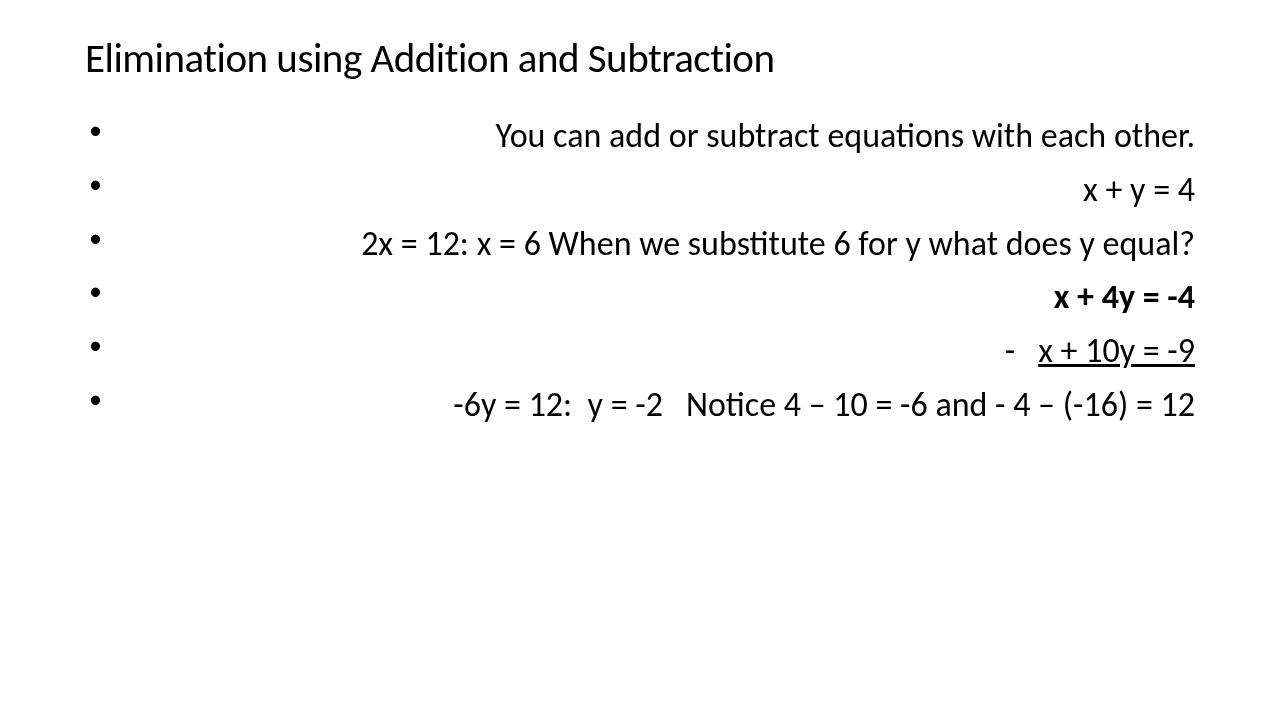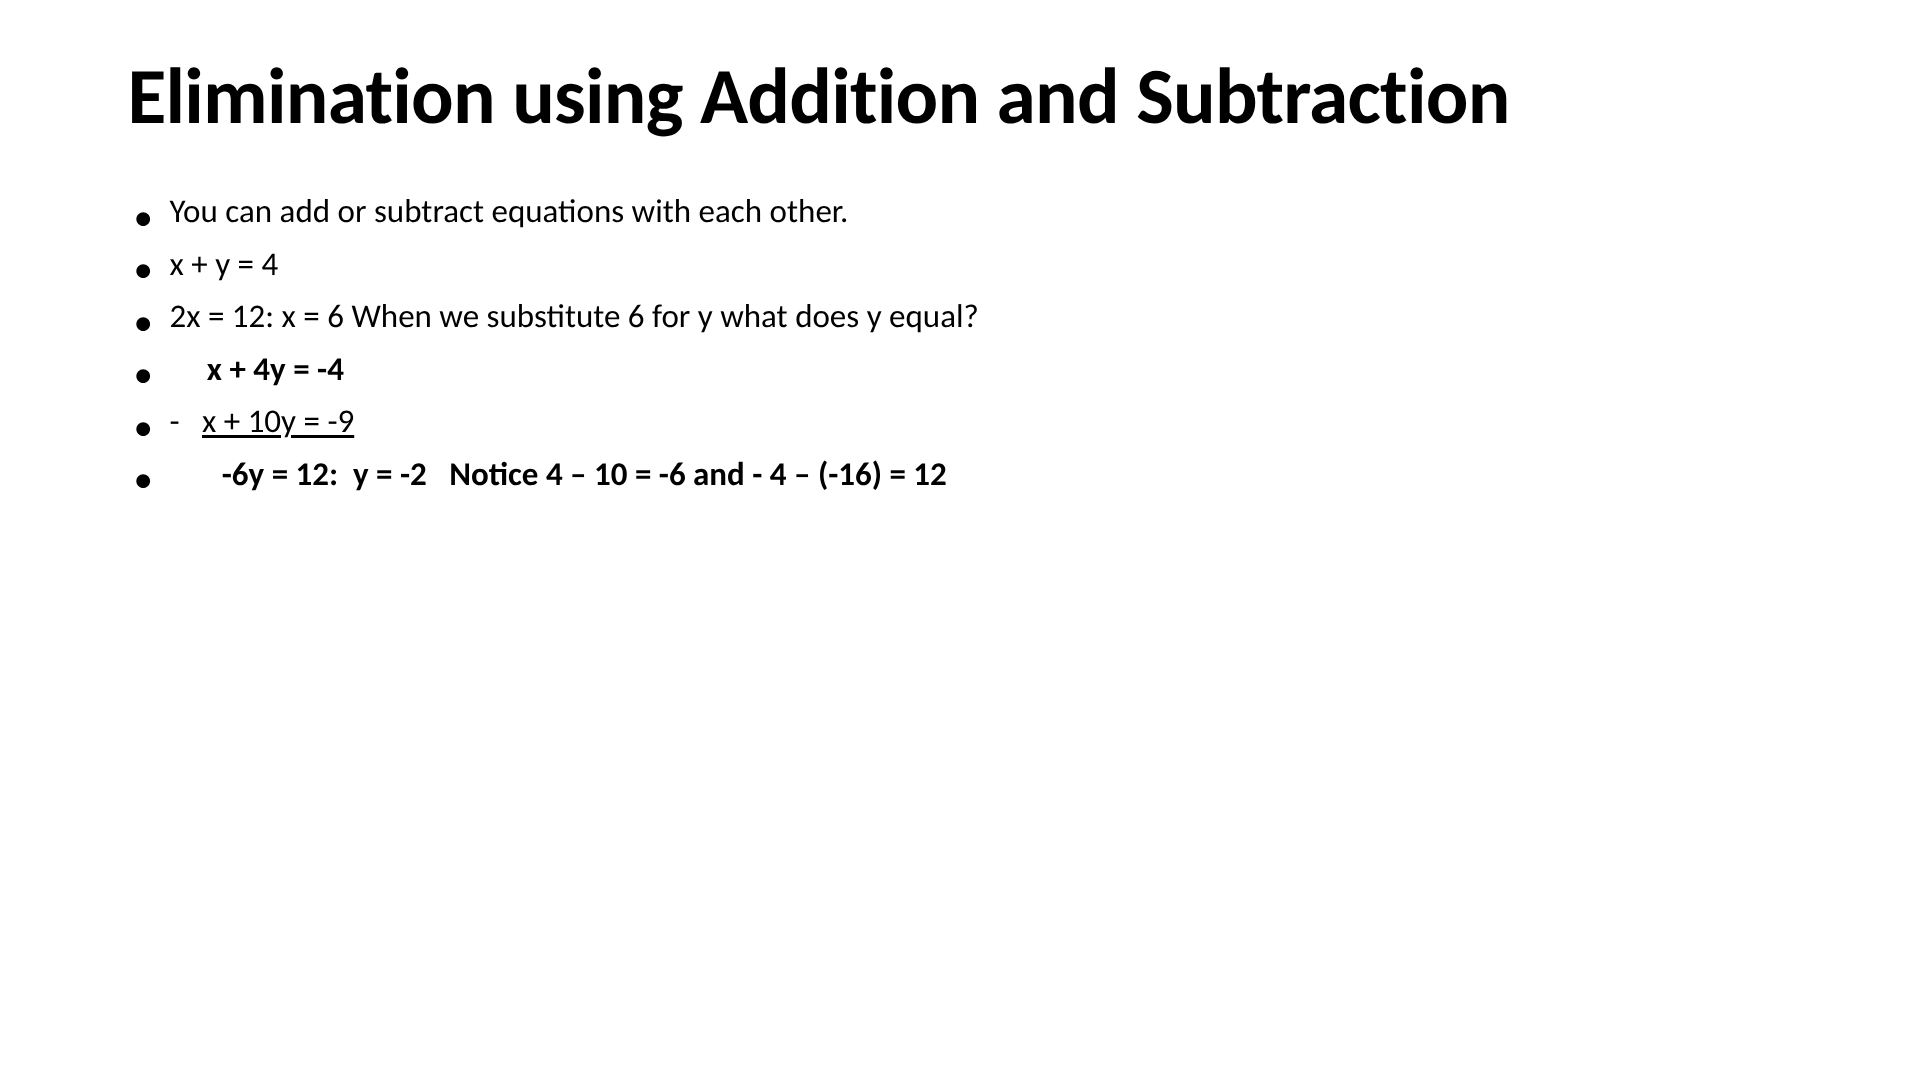--- a/index.html
+++ b/index.html
@@ -10,36 +10,37 @@
     body {
       width: 1280px;
       height: 720px;
       background: #ffffff;
       font-family: Calibri, Arial, sans-serif;
       color: #000000;
       padding: 35px 85px;
       overflow: hidden;
     }
     .title {
-      font-size: 53px;
-      font-weight: 700;
+      font-size: 41px;
+      font-weight: 400;
       line-height: 1.15;
       margin-bottom: 28px;
       letter-spacing: -0.5px;
     }
     ul {
       list-style: none;
       padding-left: 0;
     }
     li {
-      font-size: 22px;
+      font-size: 34px;
       line-height: 1.55;
       padding-left: 28px;
       position: relative;
       margin-bottom: 1px;
+      text-align: right;
     }
     li::before {
       content: "•";
       position: absolute;
       left: 4px;
       top: 0;
       font-size: 26px;
     }
     .underline {
       text-decoration: underline;
@@ -49,14 +50,14 @@
 <body>
 
 <h1 class="title">Elimination using Addition and Subtraction</h1>
 
 <ul>
   <li>You can add or subtract equations with each other.</li>
   <li>x + y = 4</li>
   <li>2x = 12:  x = 6  When we substitute 6 for y what does y equal?</li>
   <li><span style="white-space: pre; font-weight: bold;">     x + 4y = -4</span></li>
   <li><span style="white-space: pre;">-   </span><span class="underline">x + 10y = -9</span></li>
-  <li><span style="white-space: pre; font-weight: bold;">       -6y = 12:  y = -2   Notice 4 – 10 = -6 and - 4 – (-16) = 12</span></li>
+  <li><span style="white-space: pre;">       -6y = 12:  y = -2   Notice 4 – 10 = -6 and - 4 – (-16) = 12</span></li>
 </ul>
 
 </body></html>

